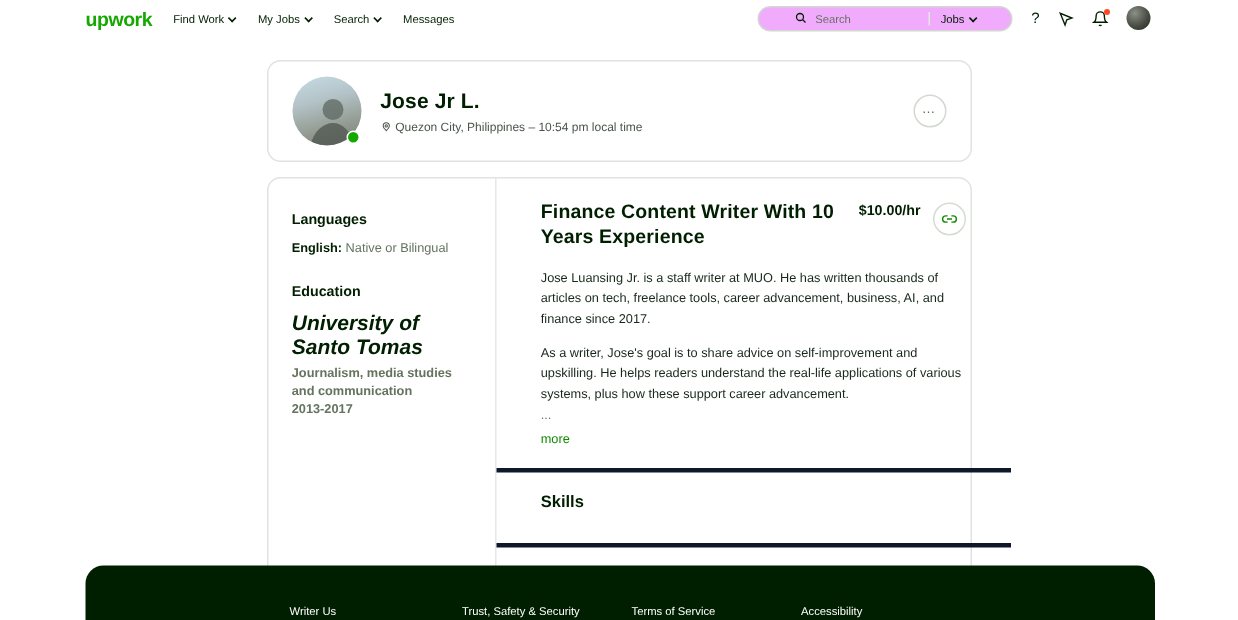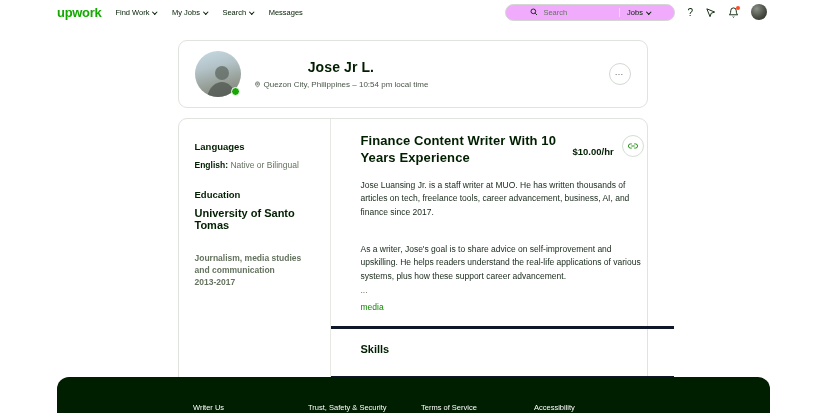--- a/index.html
+++ b/index.html
@@ -24,55 +24,55 @@
   .help-q { font-size:10px; color:#001e00; font-weight:500; }
   .bell-dot { position:absolute; top:-1px; right:-1px; width:4.5px; height:4.5px; background:#ff4b25; border-radius:50%; }
   .avatar-sm { width:16px; height:16px; border-radius:50%;
     background:radial-gradient(circle at 35% 30%, #8b9088 0%, #4a4e44 55%, #24271f 100%); cursor:pointer; }
 
   
   .page { width:470px; margin:16px auto 0; }
   .card { background:#fff; border:1px solid #e0e3de; border-radius:9px; }
 
   
-  .profile-card { display:flex; align-items:center; padding:11px 16px; height:68px;text-align:center; }
+  .profile-card { display:flex; align-items:center; padding:11px 16px; height:68px; }
   .avatar-wrap { position:relative; width:46px; height:46px; flex:none; }
   .avatar-lg { width:46px; height:46px; border-radius:50%; overflow:hidden;
     background:linear-gradient(165deg,#c8dbe4 0%,#b3c3c8 35%,#949b92 70%,#787d74 100%); }
   .online-dot { position:absolute; right:1px; bottom:1px; width:9px; height:9px; background:#14a800;
     border:1.5px solid #fff; border-radius:50%; }
   .id-block { margin-left:13px; }
   .p-name { font-size:14px; font-weight:bold; letter-spacing:0.1px; }
   .p-loc { display:flex; align-items:center; gap:3px; margin-top:5px; font-size:8px; color:#4a564a; }
   .more-btn { margin-left:auto; width:22px; height:22px; border:1px solid #d3d8d1; border-radius:50%;
     display:flex; align-items:center; justify-content:center; font-size:9px; color:#5e6d55;
     letter-spacing:1px; cursor:pointer; background:#fff; padding-bottom:4px; }
 
   
   .body-card { display:flex; margin-top:10px; min-height:244px; }
   .side { width:152px; flex:none; border-right:1px solid #e6e8e4; padding:22px 16px 16px; }
   .side-sec { margin-bottom:17px; }
   .side-h { font-size:9.5px; font-weight:bold; margin-bottom:7px; }
   .side-v { font-size:8.5px; color:#001e00; line-height:1.5; }
   .lang-label { font-weight:bold; }
   .lang-val { color:#65735f; }
-  .edu-school { font-size:11px; font-weight:bold; margin-bottom:21px; }
+  .edu-school { font-size:14px; font-weight:bold; margin-bottom:3px;font-style:italic; }
   .edu-degree, .edu-years { font-size:8.5px; color:#65735f; line-height:1.45;font-weight:bold; }
 
   .main { flex:1; display:flex; flex-direction:column; }
   .sec { padding:14px 30px 12px; }
   .sec + .sec { border-top:3px solid #0f172a; }
   .title-row { display:flex; align-items:flex-start; }
   .ov-title { font-size:13px; font-weight:bold; line-height:1.3; width:212px; letter-spacing:0.1px; }
-  .rate-group { margin-left:auto; display:flex; align-items:flex-end; gap:8px; padding-top:2px; }
+  .rate-group { margin-left:auto; display:flex; align-items:flex-start; gap:8px; padding-top:2px; }
   .rate { font-size:9.5px; font-weight:bold; white-space:nowrap; }
   .link-btn { width:22px; height:22px; border:1px solid #d5ddd3; border-radius:50%;
     display:flex; align-items:center; justify-content:center; cursor:pointer; background:#fff; flex:none; }
   .ov-body { margin-top:12px; font-size:8.5px; line-height:1.6; color:#17281a; }
-  .ov-body p + p { margin-top:23px; }
+  .ov-body p + p { margin-top:9px; }
   .trunc { font-size:8.5px; color:#65735f; margin-top:2px; line-height:1.2; }
   .more-link { display:inline-block; margin-top:1px; font-size:8.5px; font-weight:500; color:#108a00; cursor:pointer; }
   .skills-h { font-size:11px; font-weight:bold; margin-bottom:9px; }
   .pills { display:flex; flex-wrap:wrap; gap:7px; max-width:265px; }
   .pill { background:#edf0ea; color:#001e00; font-size:8px; padding:3.5px 9px; border-radius:999px; white-space:nowrap; }
   .sec-empty { flex:1; min-height:24px; }
 
   
   .footer { position:absolute; left:57px; top:377px; width:713px; height:80px;
     background:#001e00; border-radius:12px 12px 0 0; }
@@ -208,21 +208,21 @@
                 </svg>
               </span>
             </span>
           </div>
         </div>
         <div class="ov-body">
           <p>Jose Luansing Jr. is a staff writer at MUO. He has written thousands of articles on tech, freelance tools, career advancement, business, AI, and finance since 2017.</p>
           <p>As a writer, Jose's goal is to share advice on self-improvement and upskilling. He helps readers understand the real-life applications of various systems, plus how these support career advancement.</p>
         </div>
         <div class="trunc">...</div>
-        <span class="more-link">media</span>
+        <span class="more-link">more</span>
       </div>
 
       <div class="sec">
         <div class="skills-h">Skills</div>
       </div>
 
       <div class="sec sec-empty"></div>
     </div>
   </div>
 </div>

